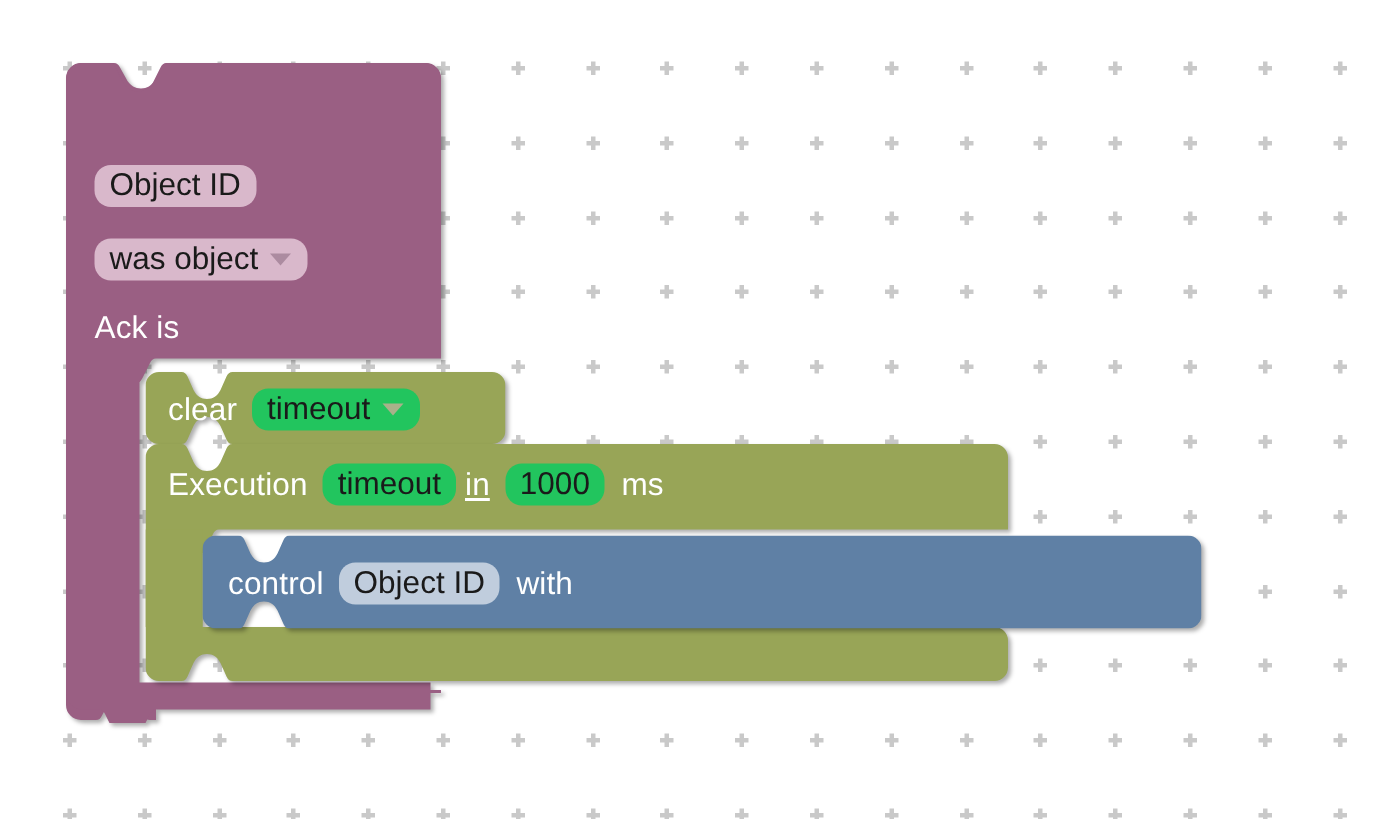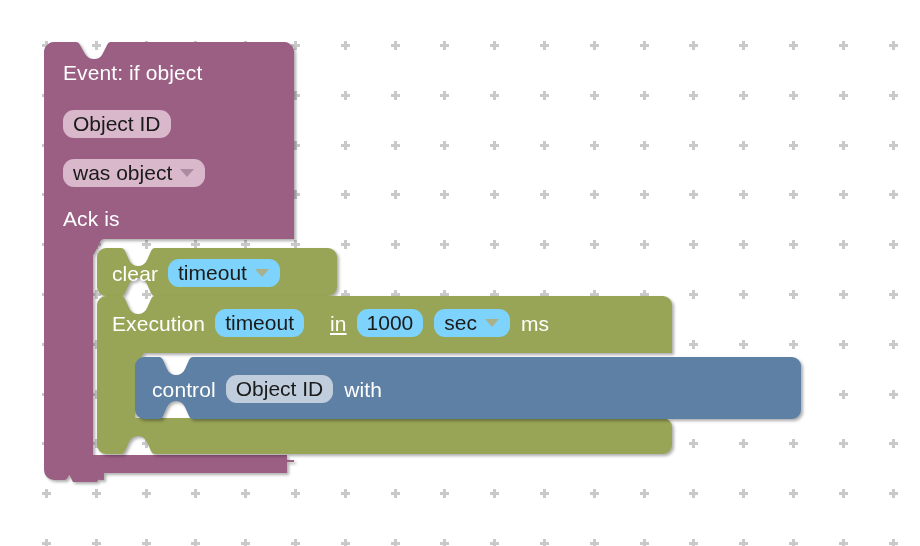--- a/index.html
+++ b/index.html
@@ -73,21 +73,21 @@
   .field {
     display: inline-flex;
     align-items: center;
     border-radius: 11px;
     padding: 3px 10px 4px 10px;
     font-size: 21px;
     line-height: 1;
     color: #1a1a1a;
   }
   .field.purple { background: #d9b8cb; }
-  .field.green  { background: #7dd3fc; }
+  .field.green  { background: #22c55e; }
   .field.blue   { background: #c0cddd; }
 
   .caret {
     display: inline-block;
     width: 0; height: 0;
     margin-left: 8px;
     margin-right: 1px;
     border-left: 7px solid transparent;
     border-right: 7px solid transparent;
   }
@@ -401,23 +401,20 @@
         l -5 10
         c -2 4 -6 6 -10 6
         c -4 0 -8 -2 -10 -6
         l -5 -10
         c -1 -2 -2 -3 -4 -3
         L 11 431
         A 11 11 0 0 1 0 420
         Z"></path>
     </svg>
 
-    <div class="row" style="left:19px; top:20px;">
-      <span class="label">Event: if object</span>
-    </div>
 
     <div class="row" style="left:19px; top:68px;">
       <span class="field purple">Object ID</span>
     </div>
 
     <div class="row" style="left:19px; top:117px;">
       <span class="field purple">
         <span>was object</span>
         <i class="caret purple"></i>
       </span>
@@ -504,27 +501,23 @@
         Z"></path>
 
       <rect x="0" y="57" width="38" height="65" fill="#98a557"></rect>
     </svg>
 
     <div class="row" style="left:15px; top:13px;align-items:center;">
       <span class="label">Execution</span>
       <span class="field green" style="margin-left:10px;">
         <span>timeout</span>
       </span>
-      <span class="label" style="margin-left:26px;text-decoration:underline;">in</span>
+      <span class="label" style="margin-left:6px;text-decoration:underline;">in</span>
       <span class="field green" style="margin-left:10px;">
         <span>1000</span>
-      </span>
-      <span class="field green" style="margin-left:11px;">
-        <span>sec</span>
-        <i class="caret green"></i>
       </span>
       <span class="label" style="margin-left:11px;">ms</span>
     </div>
   </div>
 
   <div class="blk shadow" style="left:135px; top:357px; width:666px; height:62px;">
     <svg width="666" height="62" viewBox="0 0 666 62" xmlns="http://www.w3.org/2000/svg">
       <path fill="#5f80a5" d="
         M 0 9
         A 9 9 0 0 1 9 0

